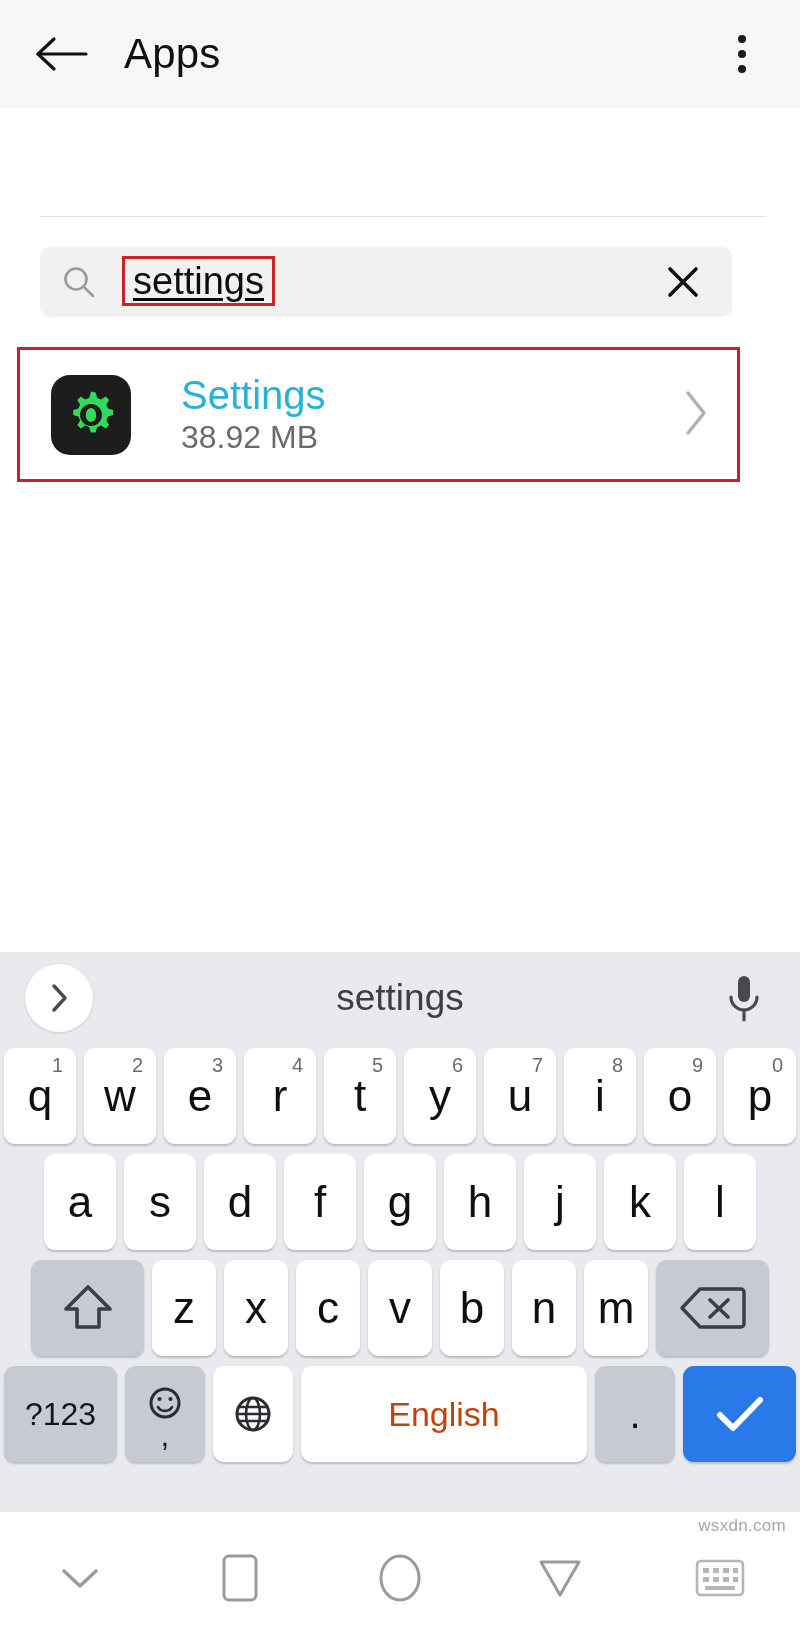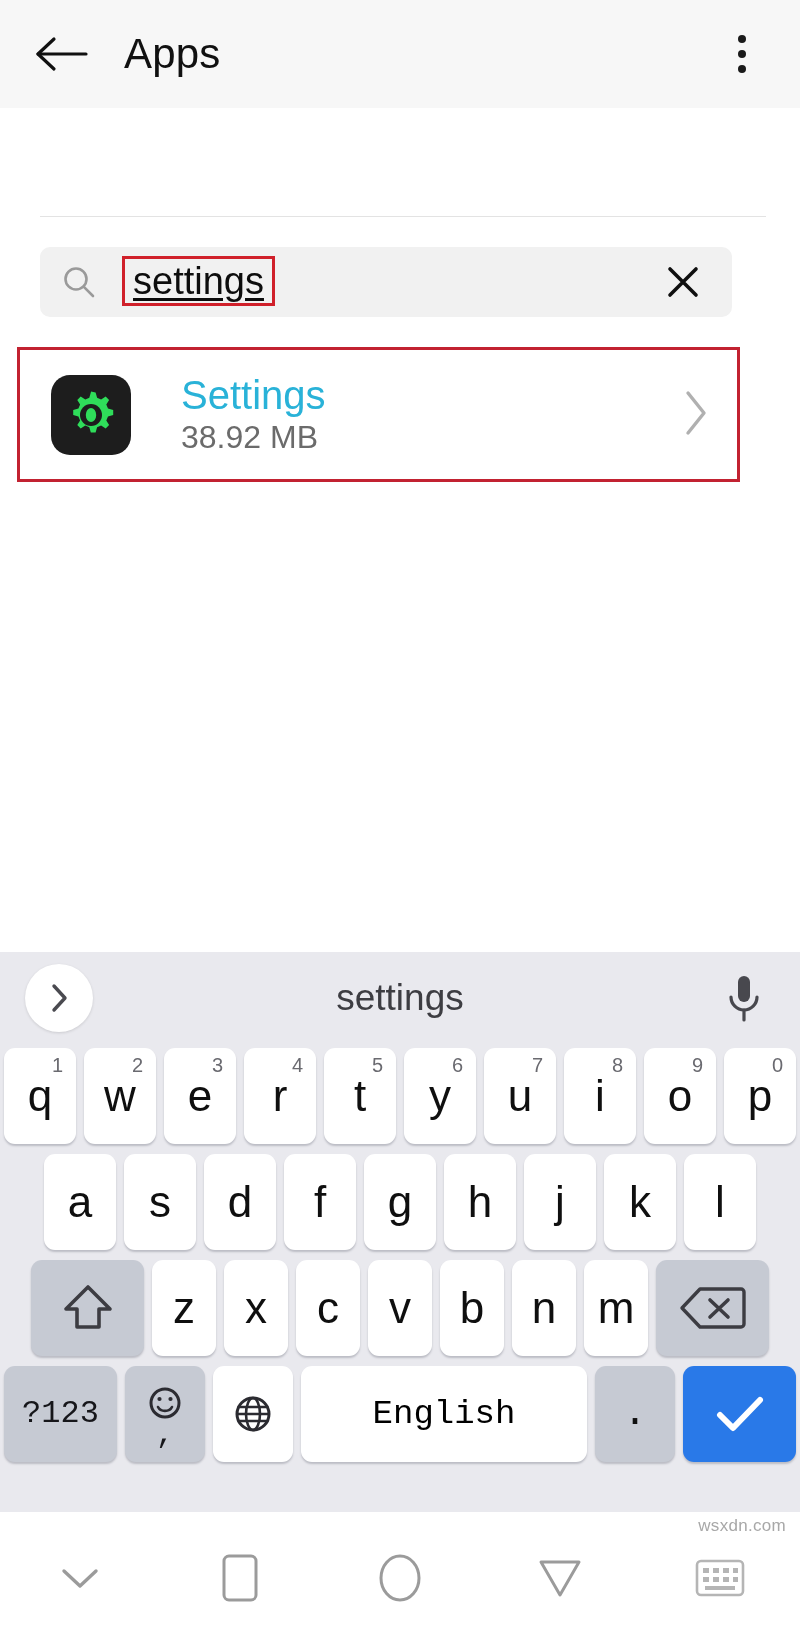--- a/index.html
+++ b/index.html
@@ -109,21 +109,21 @@
     display: flex; align-items: center; justify-content: center;
     box-shadow: 0 1px 3px rgba(0,0,0,0.13);
   }
   .suggest-text { font-size: 37px; color: #3d3d42; }
   .mic-btn { position: absolute; right: 32px; top: 50%; transform: translateY(-50%); width: 48px; height: 56px; }
 
   .krow { display: flex; justify-content: center; align-items: flex-start; }
   .krow.r1 { gap: 8px; padding: 0 4px; margin-top: 4px; }
   .krow.r2 { gap: 8px; padding: 0 4px; margin-top: 10px; }
   .krow.r3 { gap: 8px; padding: 0 4px; margin-top: 10px; }
-  .krow.r4 { gap: 8px; padding: 0 4px; margin-top: 10px; font-family: Liberation Mono, monospace; }
+  .krow.r4 { gap: 8px; padding: 0 4px; margin-top: 10px; }
 
   .key {
     position: relative; height: 96px; border-radius: 11px;
     background: #ffffff;
     box-shadow: 0 2px 2px rgba(120,122,135,0.40);
     display: flex; align-items: center; justify-content: center;
   }
   .key .glyph { font-size: 44px; color: #0f0f0f; line-height: 1; }
   .key .num {
     position: absolute; top: 7px; right: 13px; font-size: 20px; color: #6a6a70; line-height: 1;
@@ -131,21 +131,21 @@
   .k-letter { width: 72px; }
   .r2 .k-letter { width: 72px; }
   .r3 .k-letter { width: 64px; }
   .key.gray { background: #c6cad3; box-shadow: 0 2px 2px rgba(120,122,135,0.40); }
   .k-shift { width: 113px; }
   .k-back  { width: 113px; }
   .k-sym   { width: 113px; }
   .k-emoji { width: 80px; }
   .k-globe { width: 80px; }
   .k-space { flex: 1 1 auto; max-width: 300px; }
-  .k-space .glyph { font-size: 34px; color: #000000; }
+  .k-space .glyph { font-size: 34px; color: #c2410c; }
   .k-period { width: 80px; }
   .k-period .glyph { font-size: 40px; }
   .k-enter { width: 113px; background: #2979e8; box-shadow: 0 2px 2px rgba(120,122,135,0.40); }
   .k-sym .glyph { font-size: 32px; color: #16161a; }
   .emoji-stack { display: flex; flex-direction: column; align-items: center; gap: 0px; }
   .emoji-stack .comma { font-size: 30px; color: #16161a; line-height: 0.7; margin-top: 2px; }
 
   
   .navbar {
     position: absolute; top: 1512px; left: 0; width: 800px; height: 132px;

